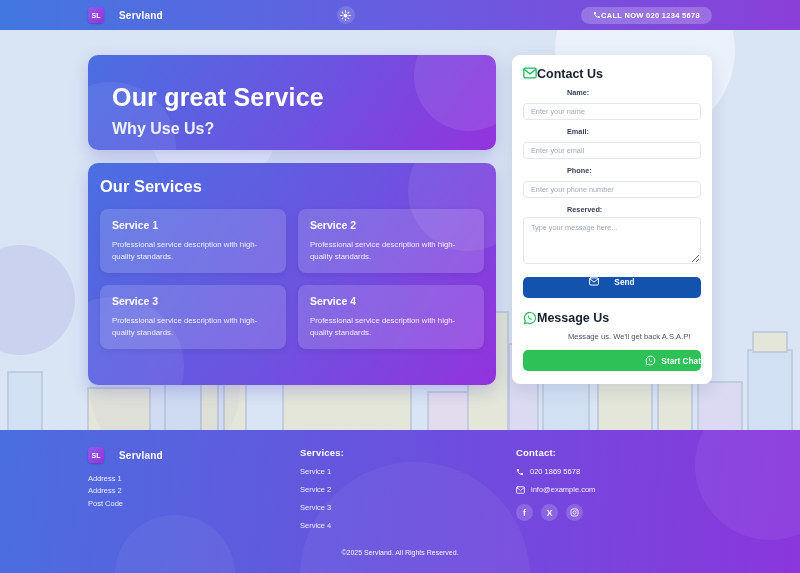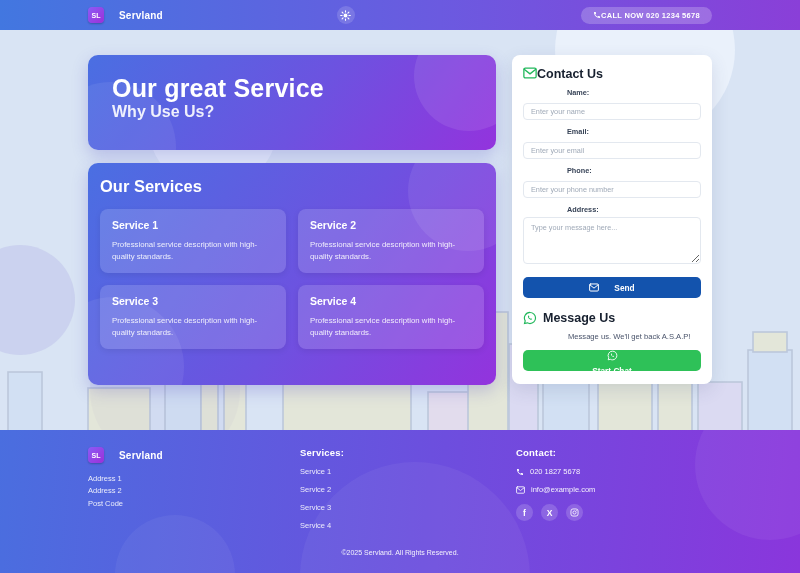--- a/index.html
+++ b/index.html
@@ -40,25 +40,25 @@
   .skyline { position:absolute; left:0; bottom:0; width:800px; height:120px; }
 
   .content { position:relative; width:624px; margin:0 auto; padding-top:25px; display:flex; gap:16px; }
   .left-col { width:408px; }
   .grad-card {
     position:relative; overflow:hidden; border-radius:10px;
     background:linear-gradient(125deg,#4a6fe2 0%,#6d52e0 55%,#9333dd 100%);
     box-shadow:0 6px 16px rgba(80,70,190,.25); color:#fff;
   }
   .deco { position:absolute; border-radius:50%; }
-  .hero { height:95px; padding:19px 24px; }
+  .hero { height:95px; padding:28px 24px; }
   .hero .d1 { width:110px; height:110px; right:-28px; top:-34px; background:rgba(255,255,255,.09); }
   .hero .d2 { width:130px; height:130px; left:-42px; bottom:-62px; background:rgba(255,255,255,.07); }
   .hero-title { font-size:25px; font-weight:800; letter-spacing:.2px; position:relative; }
-  .hero-subtitle { font-size:16px; font-weight:600; color:rgba(255,255,255,.9); margin-top:0; position:relative; }
+  .hero-subtitle { font-size:16px; font-weight:600; color:rgba(255,255,255,.9); margin-top:8px; position:relative; }
 
   .services { margin-top:13px; padding:14px 12px 36px 12px; }
   .services .d1 { width:120px; height:120px; right:-32px; top:-32px; background:rgba(255,255,255,.08); }
   .services .d2 { width:140px; height:140px; left:-44px; bottom:-52px; background:rgba(255,255,255,.07); }
   .services-heading { text-align:left; font-size:16.5px; font-weight:800; margin-bottom:13px; position:relative; }
   .svc-grid { display:grid; grid-template-columns:1fr 1fr; gap:12px; position:relative; }
   .svc-card { background:rgba(255,255,255,.15); border-radius:8px; padding:10px 12px; min-height:53px;
     box-shadow:0 2px 6px rgba(0,0,0,.08); }
   .svc-title { font-size:10.5px; font-weight:800; margin-bottom:8px; }
   .svc-desc { font-size:7.8px; line-height:1.55; color:rgba(255,255,255,.88); }
@@ -74,29 +74,29 @@
   .flabel { display:block; font-size:7.3px; font-weight:bold; color:#374357; margin-bottom:3px;padding-left:44px; }
   .finput, .ftextarea {
     width:100%; border:1px solid #e3e8ef; border-radius:4px; background:#fff;
     font-size:7.3px; color:#333; padding:0 7px; height:17px; outline:none;
     font-family:"Liberation Sans","DejaVu Sans",sans-serif;
   }
   .finput::placeholder, .ftextarea::placeholder { color:#a0aab8; }
   .ftextarea { height:47px; padding:5px 7px; resize:vertical; line-height:1.4; }
   .send-btn {
     margin-top:9px; width:100%; height:21px; border:none; border-radius:5px; background:#1353ad;
-    color:#fff; font-size:8.3px; font-weight:bold; display:flex; align-items:center; justify-content:center;
+    color:#fff; font-size:8.3px; font-weight:bold; display:flex; justify-content:center;
     gap:15px; cursor:pointer;
   }
-  .msg-heading { display:flex; align-items:center; gap:6px; margin-top:13px; }
+  .msg-heading { display:flex; align-items:center; margin-top:13px; }
   .msg-text { font-size:7.6px; color:#49536a; margin-top:7px;padding-left:45px; }
   .chat-btn {
     margin-top:9px; width:100%; height:21px; border:none; border-radius:5px; background:#2ec158;
-    color:#fff; font-size:8.3px; font-weight:bold; display:flex; align-items:center; justify-content:space-between;
-    gap:5px; cursor:pointer;flex-direction:column;
+    color:#fff; font-size:8.3px; font-weight:bold; display:flex; align-items:center; justify-content:flex-end;
+    gap:5px; cursor:pointer;
   }
 
   
   .footer {
     position:relative; height:143px; overflow:hidden; color:#fff;
     background:linear-gradient(95deg,#4a6edf 0%,#6d4ede 55%,#8a36dc 100%);
   }
   .footer .d1 { width:230px; height:230px; left:300px; top:32px; background:rgba(255,255,255,.05); }
   .footer .d2 { width:150px; height:150px; right:-45px; top:-40px; background:rgba(255,255,255,.06); }
   .footer .d3 { width:120px; height:120px; left:115px; top:85px; background:rgba(255,255,255,.05); }
@@ -234,21 +234,21 @@
       </div>
       <div class="fgroup">
         <label class="flabel">Email:</label>
         <input class="finput" type="text" placeholder="Enter your email" style="">
       </div>
       <div class="fgroup">
         <label class="flabel">Phone:</label>
         <input class="finput" type="text" placeholder="Enter your phone number" style="">
       </div>
       <div class="fgroup">
-        <label class="flabel">Address:</label>
+        <label class="flabel">Reserved:</label>
         <textarea class="ftextarea" placeholder="Type your message here..." style=""></textarea>
       </div>
 
       <button class="send-btn">
         <span>
           <svg width="10" height="9" viewBox="0 0 24 20" fill="none" stroke="#fff" stroke-width="2.4" stroke-linecap="round" stroke-linejoin="round">
             <rect x="1.5" y="1.5" width="21" height="17" rx="2.5"></rect>
             <polyline points="2,3.5 12,11.5 22,3.5"></polyline>
           </svg>
         </span>
@@ -306,21 +306,21 @@
     </div>
 
     <div class="fcol3">
       <div class="fcol-heading">Contact:</div>
       <div class="fcontact-row">
         <span>
           <svg width="8" height="8" viewBox="0 0 24 24" fill="#fff">
             <path d="M6.62 10.79c1.44 2.83 3.76 5.14 6.59 6.59l2.2-2.2c.27-.27.67-.36 1.02-.24 1.12.37 2.33.57 3.57.57.55 0 1 .45 1 1V20c0 .55-.45 1-1 1-9.39 0-17-7.61-17-17 0-.55.45-1 1-1h3.5c.55 0 1 .45 1 1 0 1.25.2 2.45.57 3.57.11.35.03.74-.25 1.02l-2.2 2.2z"></path>
           </svg>
         </span>
-        <span>020 1827 5678</span>
+        <span>020 1869 5678</span>
       </div>
       <div class="fcontact-row">
         <span>
           <svg width="9" height="8" viewBox="0 0 24 20" fill="none" stroke="#fff" stroke-width="2.2" stroke-linecap="round" stroke-linejoin="round">
             <rect x="1.5" y="1.5" width="21" height="17" rx="2.5"></rect>
             <polyline points="2,3.5 12,11.5 22,3.5"></polyline>
           </svg>
         </span>
         <span>info@example.com</span>
       </div>

